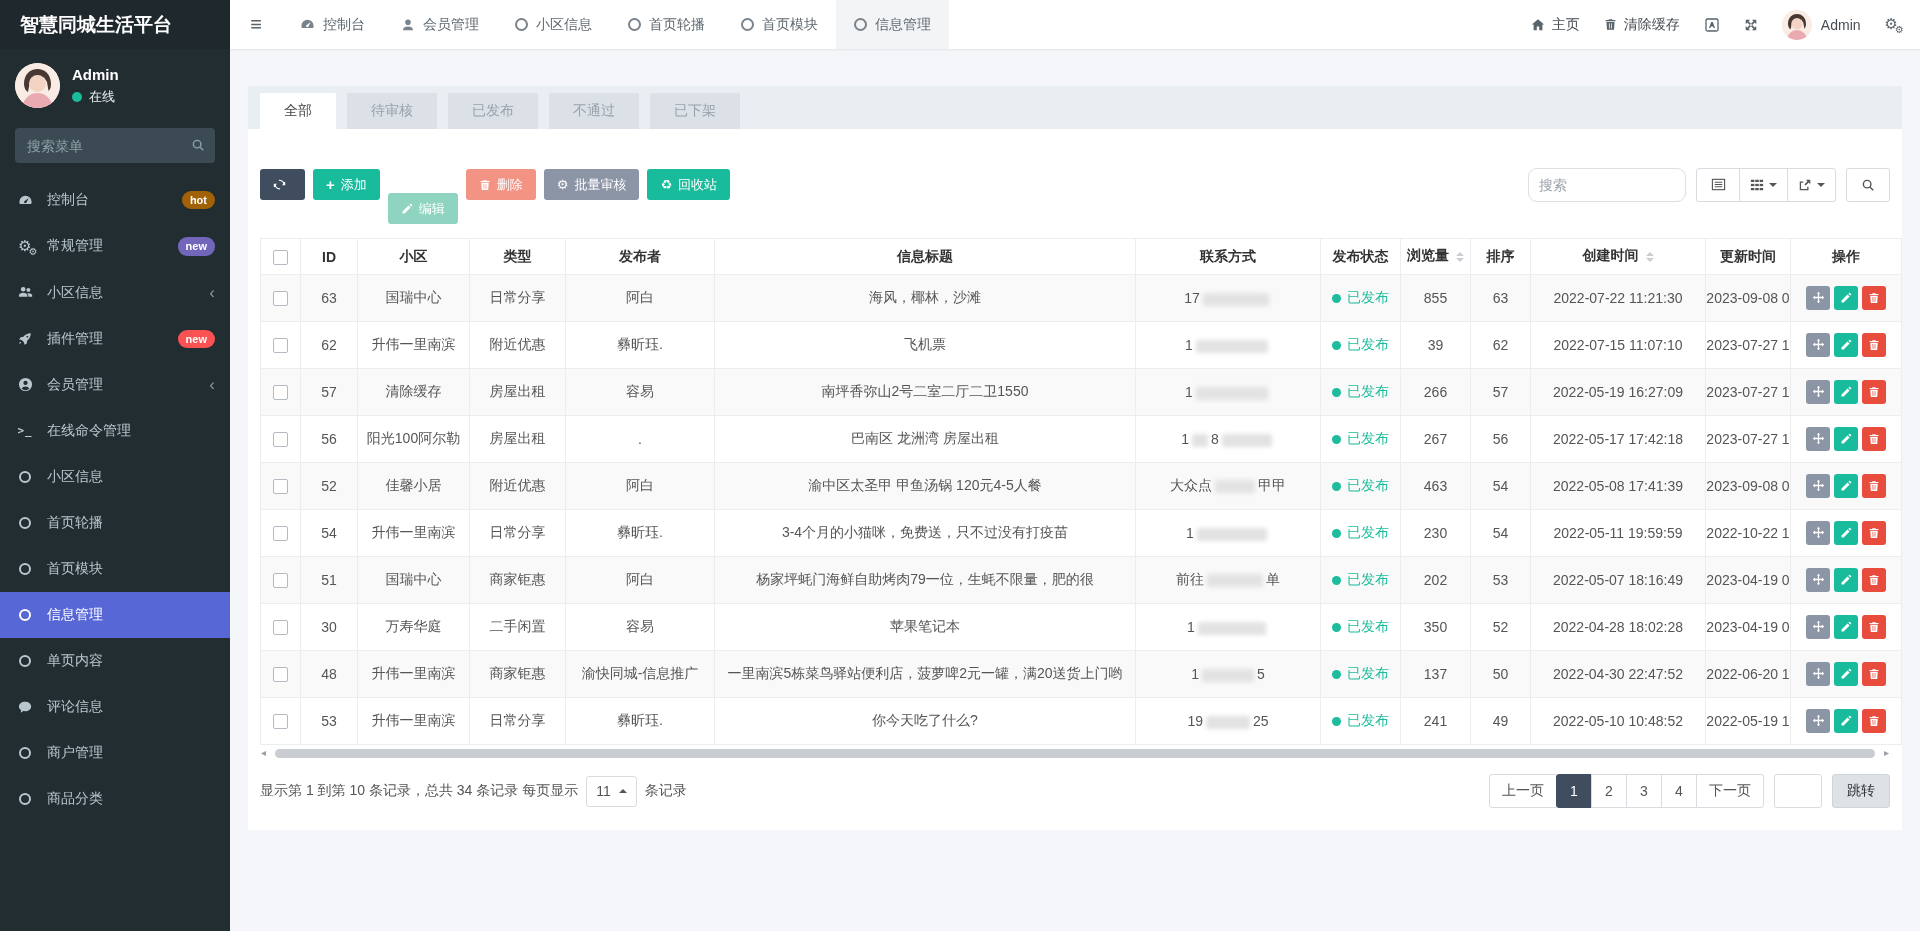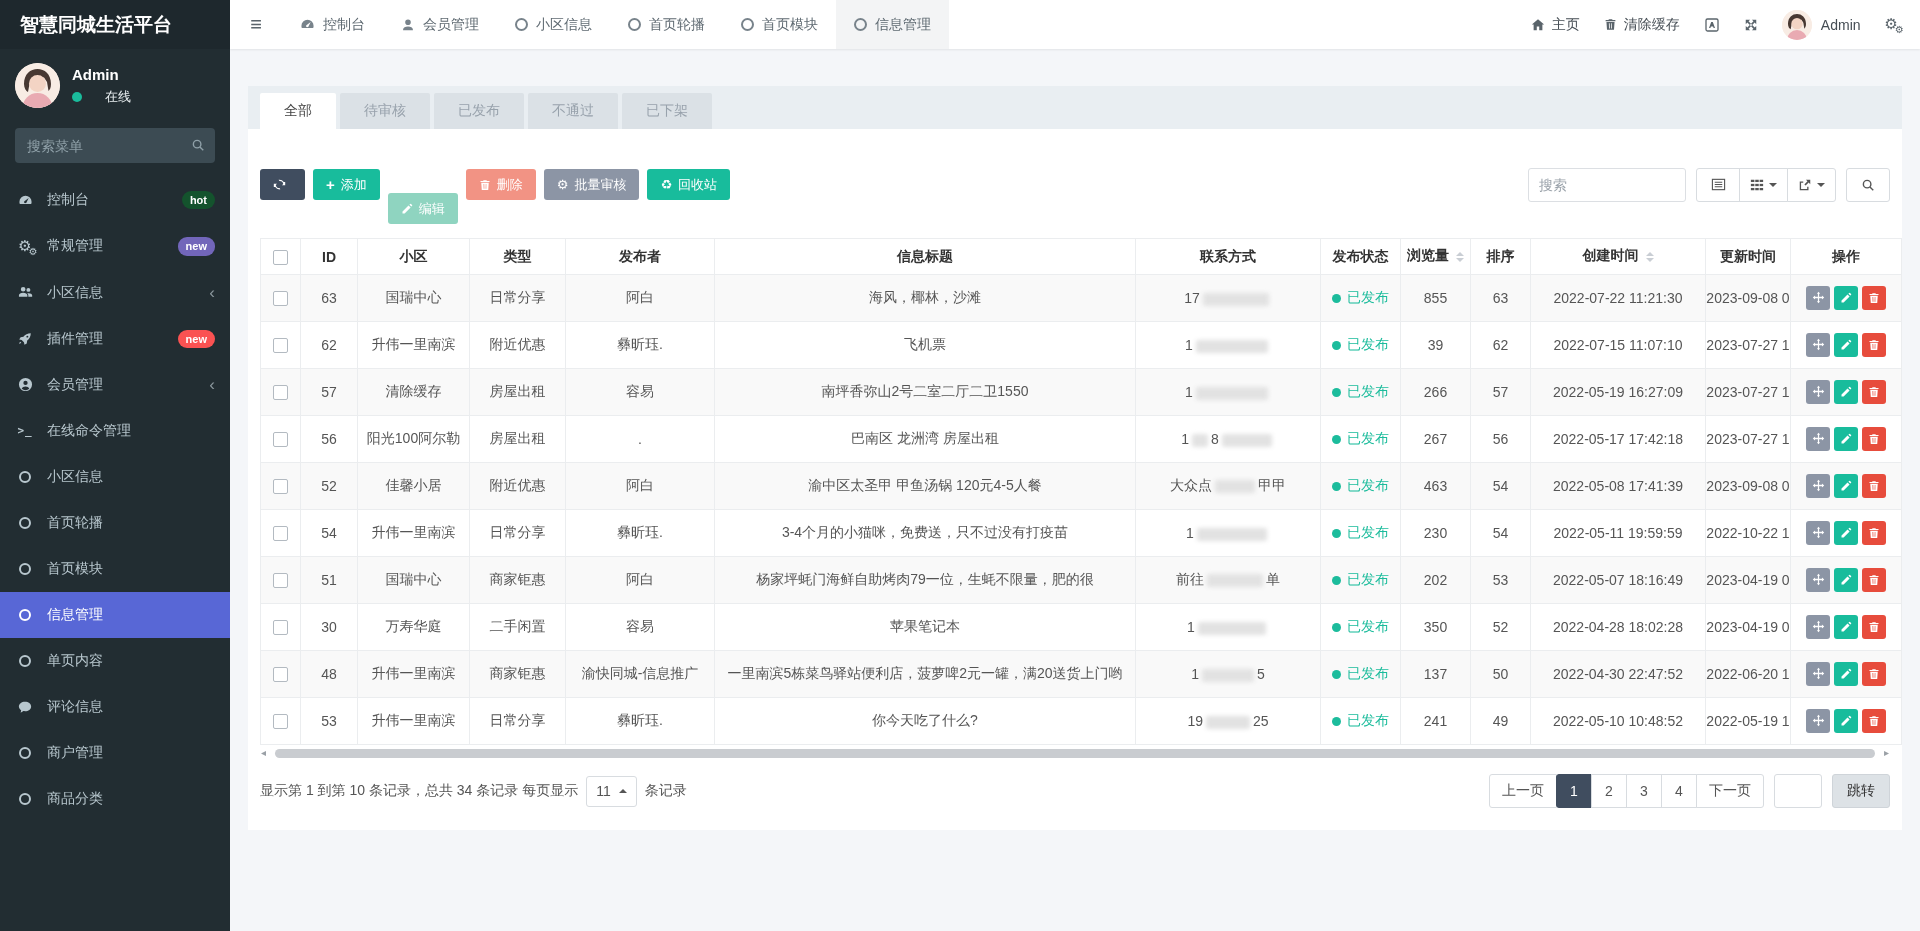--- a/index.html
+++ b/index.html
@@ -6,21 +6,21 @@
   html,body { width:1920px; height:931px; overflow:hidden; }
   body { font-family:"Liberation Sans","DejaVu Sans",sans-serif; font-size:14px; background:#f4f6f9; color:#555; }
   svg { display:block; }
 
   
   .sidebar { position:fixed; left:0; top:0; width:230px; height:931px; background:#222d32; z-index:20; }
   .logo { height:49px; line-height:49px; padding-left:20px; background:#1e282d; color:#fff; font-size:19px; font-weight:bold; white-space:nowrap; }
   .user-panel { display:flex; align-items:center; gap:12px; padding:14px 15px; }
   .avatar { width:45px; height:45px; border-radius:50%; overflow:hidden; flex:0 0 45px; background:#f8ece4; }
   .uname { color:#fff; font-weight:bold; font-size:15px; margin-bottom:5px; }
-  .ustatus { color:#eaf0f2; font-size:13px; display:flex; align-items:center; gap:23px; }
+  .ustatus { color:#eaf0f2; font-size:13px; display:flex; align-items:center; gap:7px; }
   .dot { width:10px; height:10px; border-radius:50%; background:#1abc9c; display:inline-block; }
   .side-search { position:relative; margin:6px 15px 14px; }
   .side-search input { width:100%; height:35px; background:#3c4b53; border:none; border-radius:4px; color:#cfd8dc; padding:0 32px 0 12px; font-size:14px; outline:none; }
   .side-search input::placeholder { color:#8fa0a8; }
   .side-search .sicon { position:absolute; right:10px; top:10px; color:#8fa0a8; }
   .menu-item { display:flex; align-items:center; gap:12px; padding:14px 15px; color:#b8c7ce; cursor:pointer; }
   .menu-item.active { background:#5867d6; color:#fff; }
   .mi-icon { width:20px; display:inline-flex; justify-content:center; align-items:center; }
   .mi-label { font-size:14px; }
   .mi-badge { margin-left:auto; font-size:11px; font-weight:bold; color:#fff; padding:2px 8px; border-radius:9px; line-height:1.3; }
@@ -43,30 +43,30 @@
   .topnav-right { margin-left:auto; display:flex; align-items:center; gap:24px; padding-right:22px; color:#454d54; }
   .tn-link { display:flex; align-items:center; gap:7px; cursor:pointer; }
   .tn-icon { color:#5a646b; display:inline-flex; }
   .avatar-sm { width:30px; height:30px; border-radius:50%; overflow:hidden; background:#f8ece4; }
   .tn-user { display:flex; align-items:center; gap:9px; cursor:pointer; }
 
   
   .content { padding:37px 18px 0; }
   .card { background:#fff; }
   .tabstrip { background:#e9eef2; display:flex; padding:7px 0 0 12px; }
-  .tab { padding:9px 24px; background:#dbe1e6; color:#98a2ac; margin-right:4px; border-radius:2px 2px 0 0; cursor:pointer; font-size:14px; }
+  .tab { padding:9px 24px; background:#dbe1e6; color:#98a2ac; margin-right:11px; border-radius:2px 2px 0 0; cursor:pointer; font-size:14px; }
   .tab.active { background:#fff; color:#444; }
   .card-body { padding:12px; }
 
   
   .toolbar { display:flex; align-items:center; margin:4px 0 14px; }
   .tbtn { height:31px; border:none; border-radius:3px; color:#fff; font-size:13px; padding:0 13px; display:inline-flex; align-items:center; gap:6px; margin-right:8px; cursor:pointer; font-family:inherit; }
   .tbtn .plus { font-size:15px; font-weight:bold; line-height:1; }
   .toolbar-right { margin-left:auto; display:flex; align-items:center; }
-  .tsearch { width:158px; height:34px; border:1px solid #dcdfe3; border-radius:3px; padding:0 10px; font-size:14px; color:#0f172a; outline:none; margin-right:10px; font-family:inherit; }
+  .tsearch { width:158px; height:34px; border:1px solid #dcdfe3; border-radius:9px; padding:0 10px; font-size:14px; color:#0f172a; outline:none; margin-right:10px; font-family:inherit; }
   .tsearch::placeholder { color:#9aa2aa; }
   .vbtns { display:flex; }
   .vbtn { height:34px; min-width:44px; background:#fff; border:1px solid #d8dce0; display:inline-flex; align-items:center; justify-content:center; gap:5px; color:#555; margin-left:-1px; cursor:pointer; padding:0 10px; }
   .vbtn:first-child { border-radius:3px 0 0 3px; margin-left:0; }
   .vbtn:nth-child(3) { border-radius:0 3px 3px 0; }
   .vbtn:last-child { margin-left:10px; border-radius:3px; }
   .caret { width:0; height:0; border:4px solid transparent; border-top-color:#555; margin-top:4px; }
 
   
   table { width:100%; border-collapse:collapse; table-layout:fixed; }
@@ -135,21 +135,21 @@
   </div>
   <nav id="side-menu">
 
       <a class="menu-item">
         <span class="mi-icon">
           <svg viewBox="0 0 16 16" width="15" height="15">
             <path fill="currentColor" d="M8 3A6.5 6.5 0 0 0 1.5 9.5c0 .9.2 1.6.5 2.1h12c.3-.5.5-1.2.5-2.1A6.5 6.5 0 0 0 8 3zm.2 7.7a1.2 1.2 0 0 1-1.4-1.9l4.6-3.5-2.4 4.7c.1.3 0 .5-.8.7z"></path>
           </svg>
         </span>
         <span class="mi-label">控制台</span>
-        <span class="mi-badge" style="background: #14532d;">hot</span>
+        <span class="mi-badge" style="background: #a16207;">hot</span>
 
       </a>
 
       <a class="menu-item">
         <span class="mi-icon">
           <span class="gear2">⚙<small>⚙</small></span>
         </span>
         <span class="mi-label">常规管理</span>
         <span class="mi-badge" style="background: rgb(114, 102, 186);">new</span>
 

